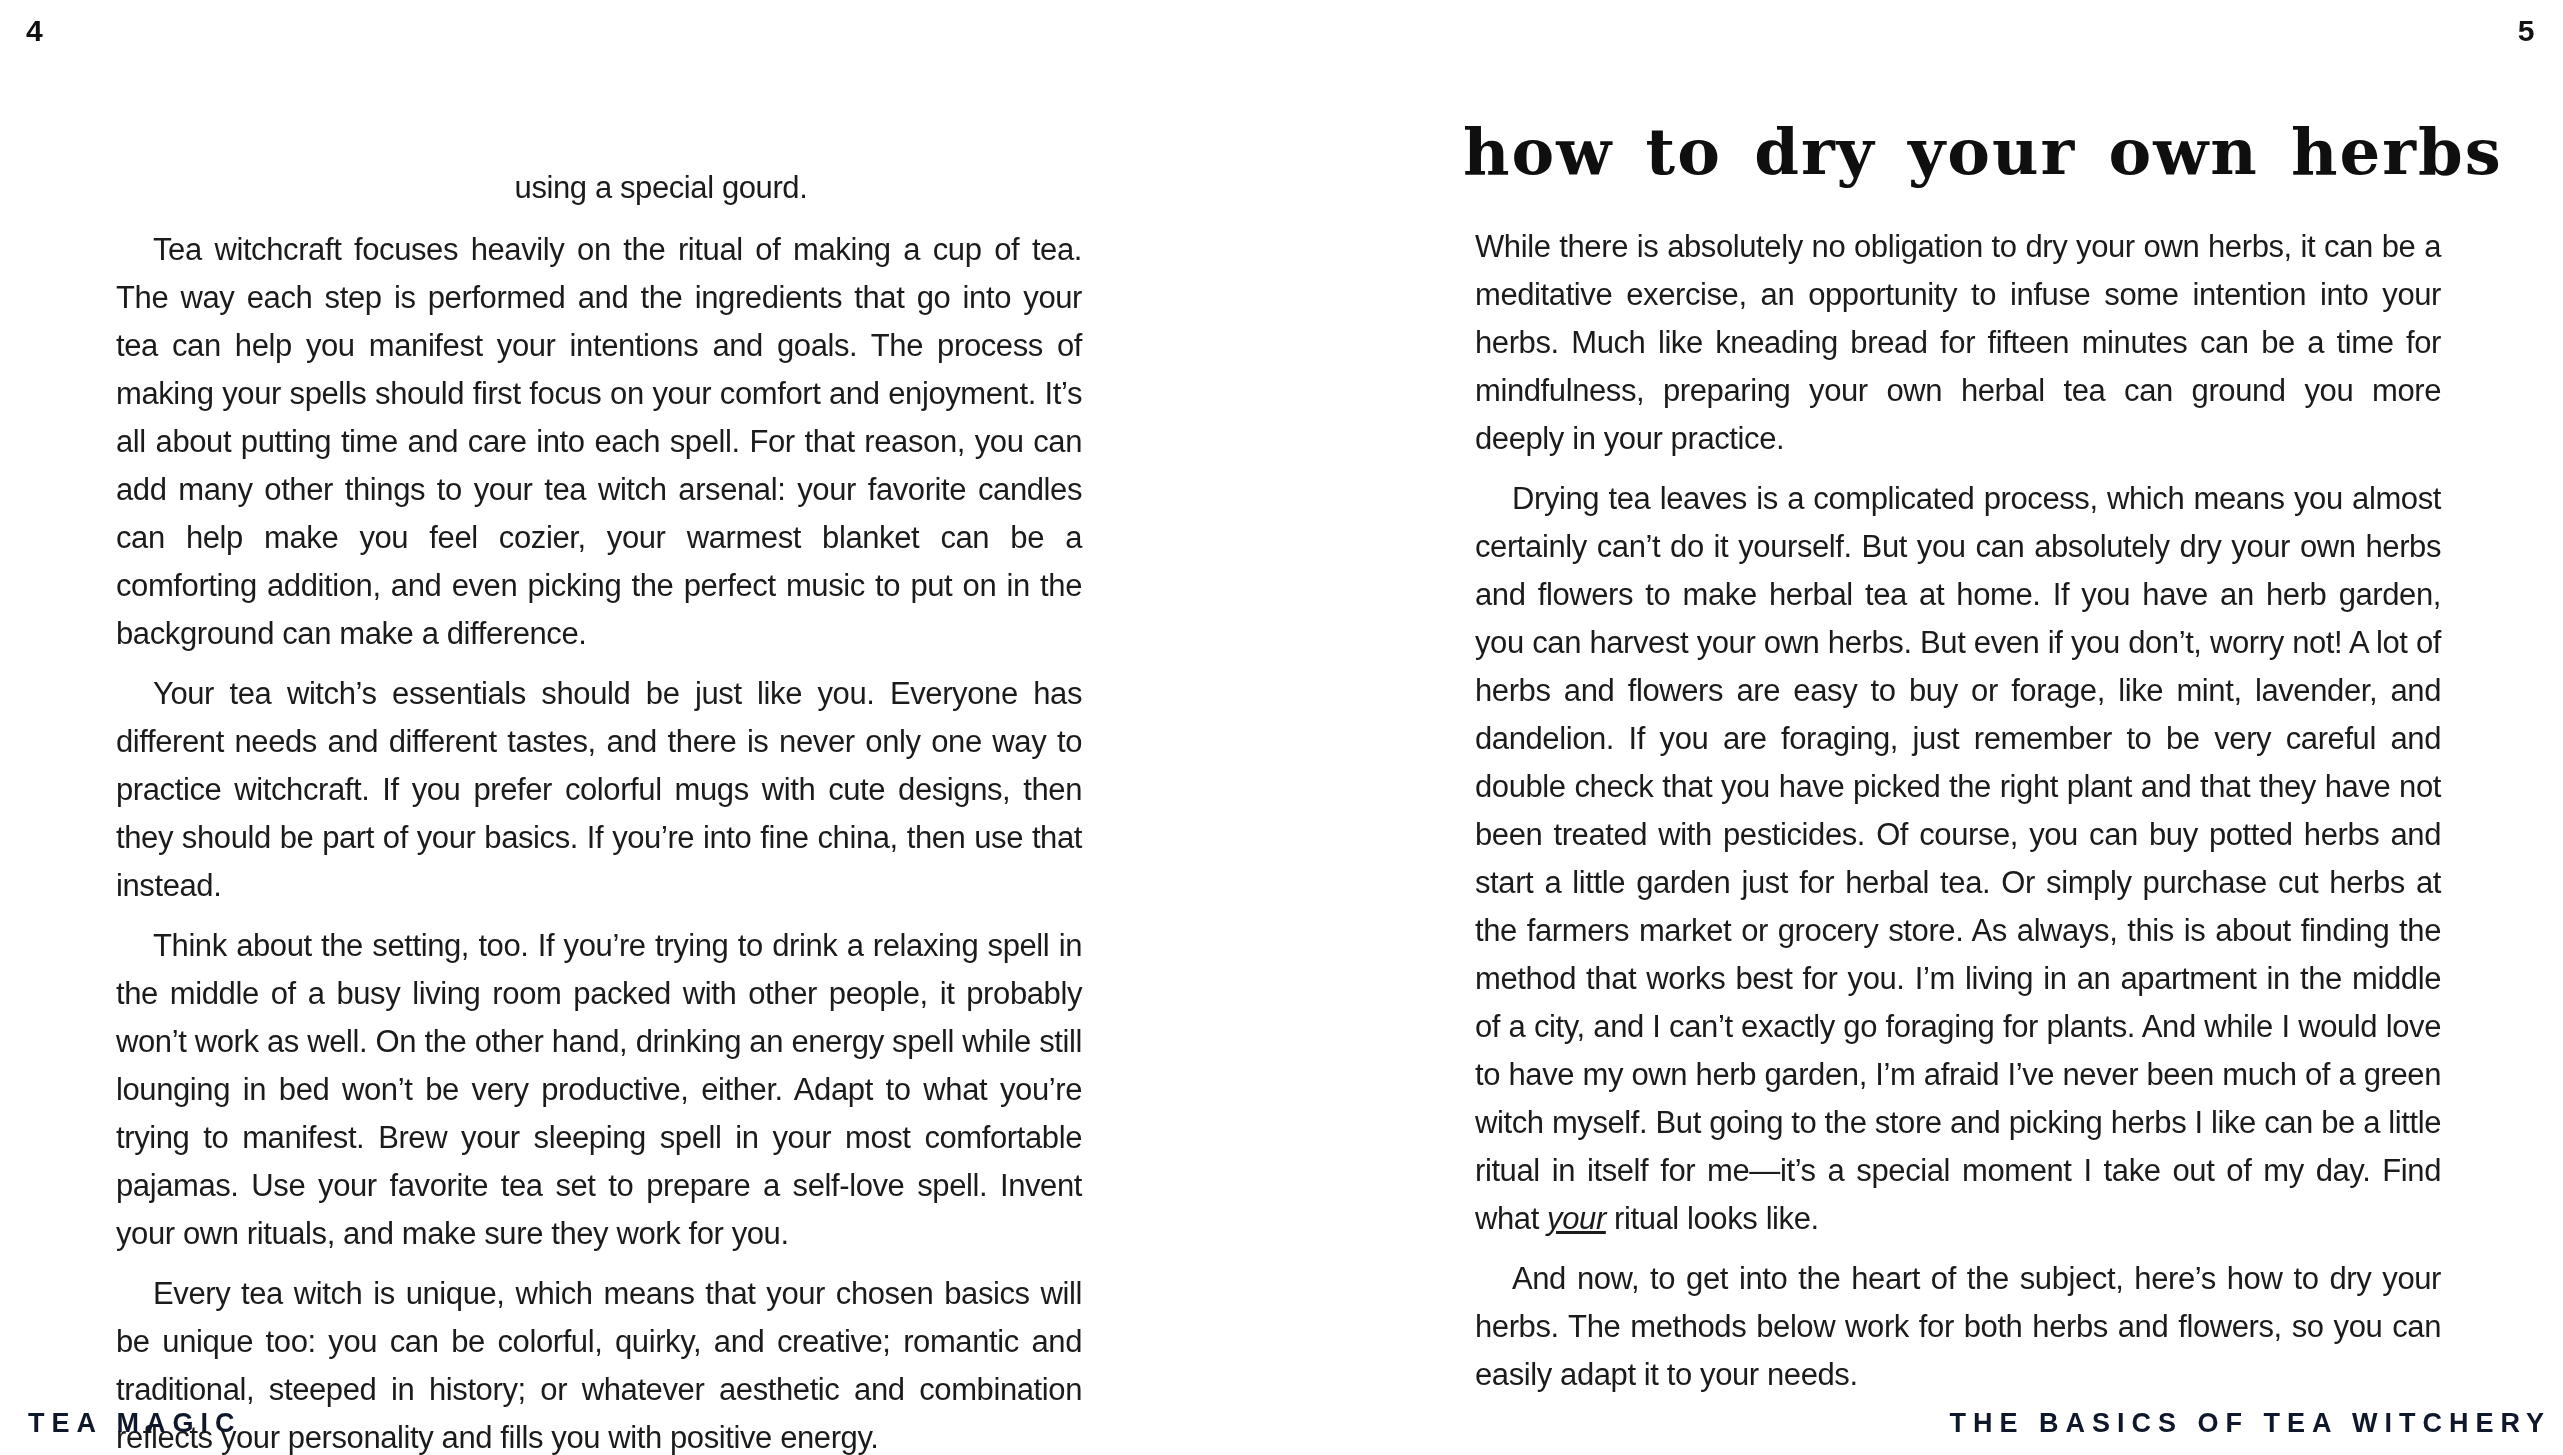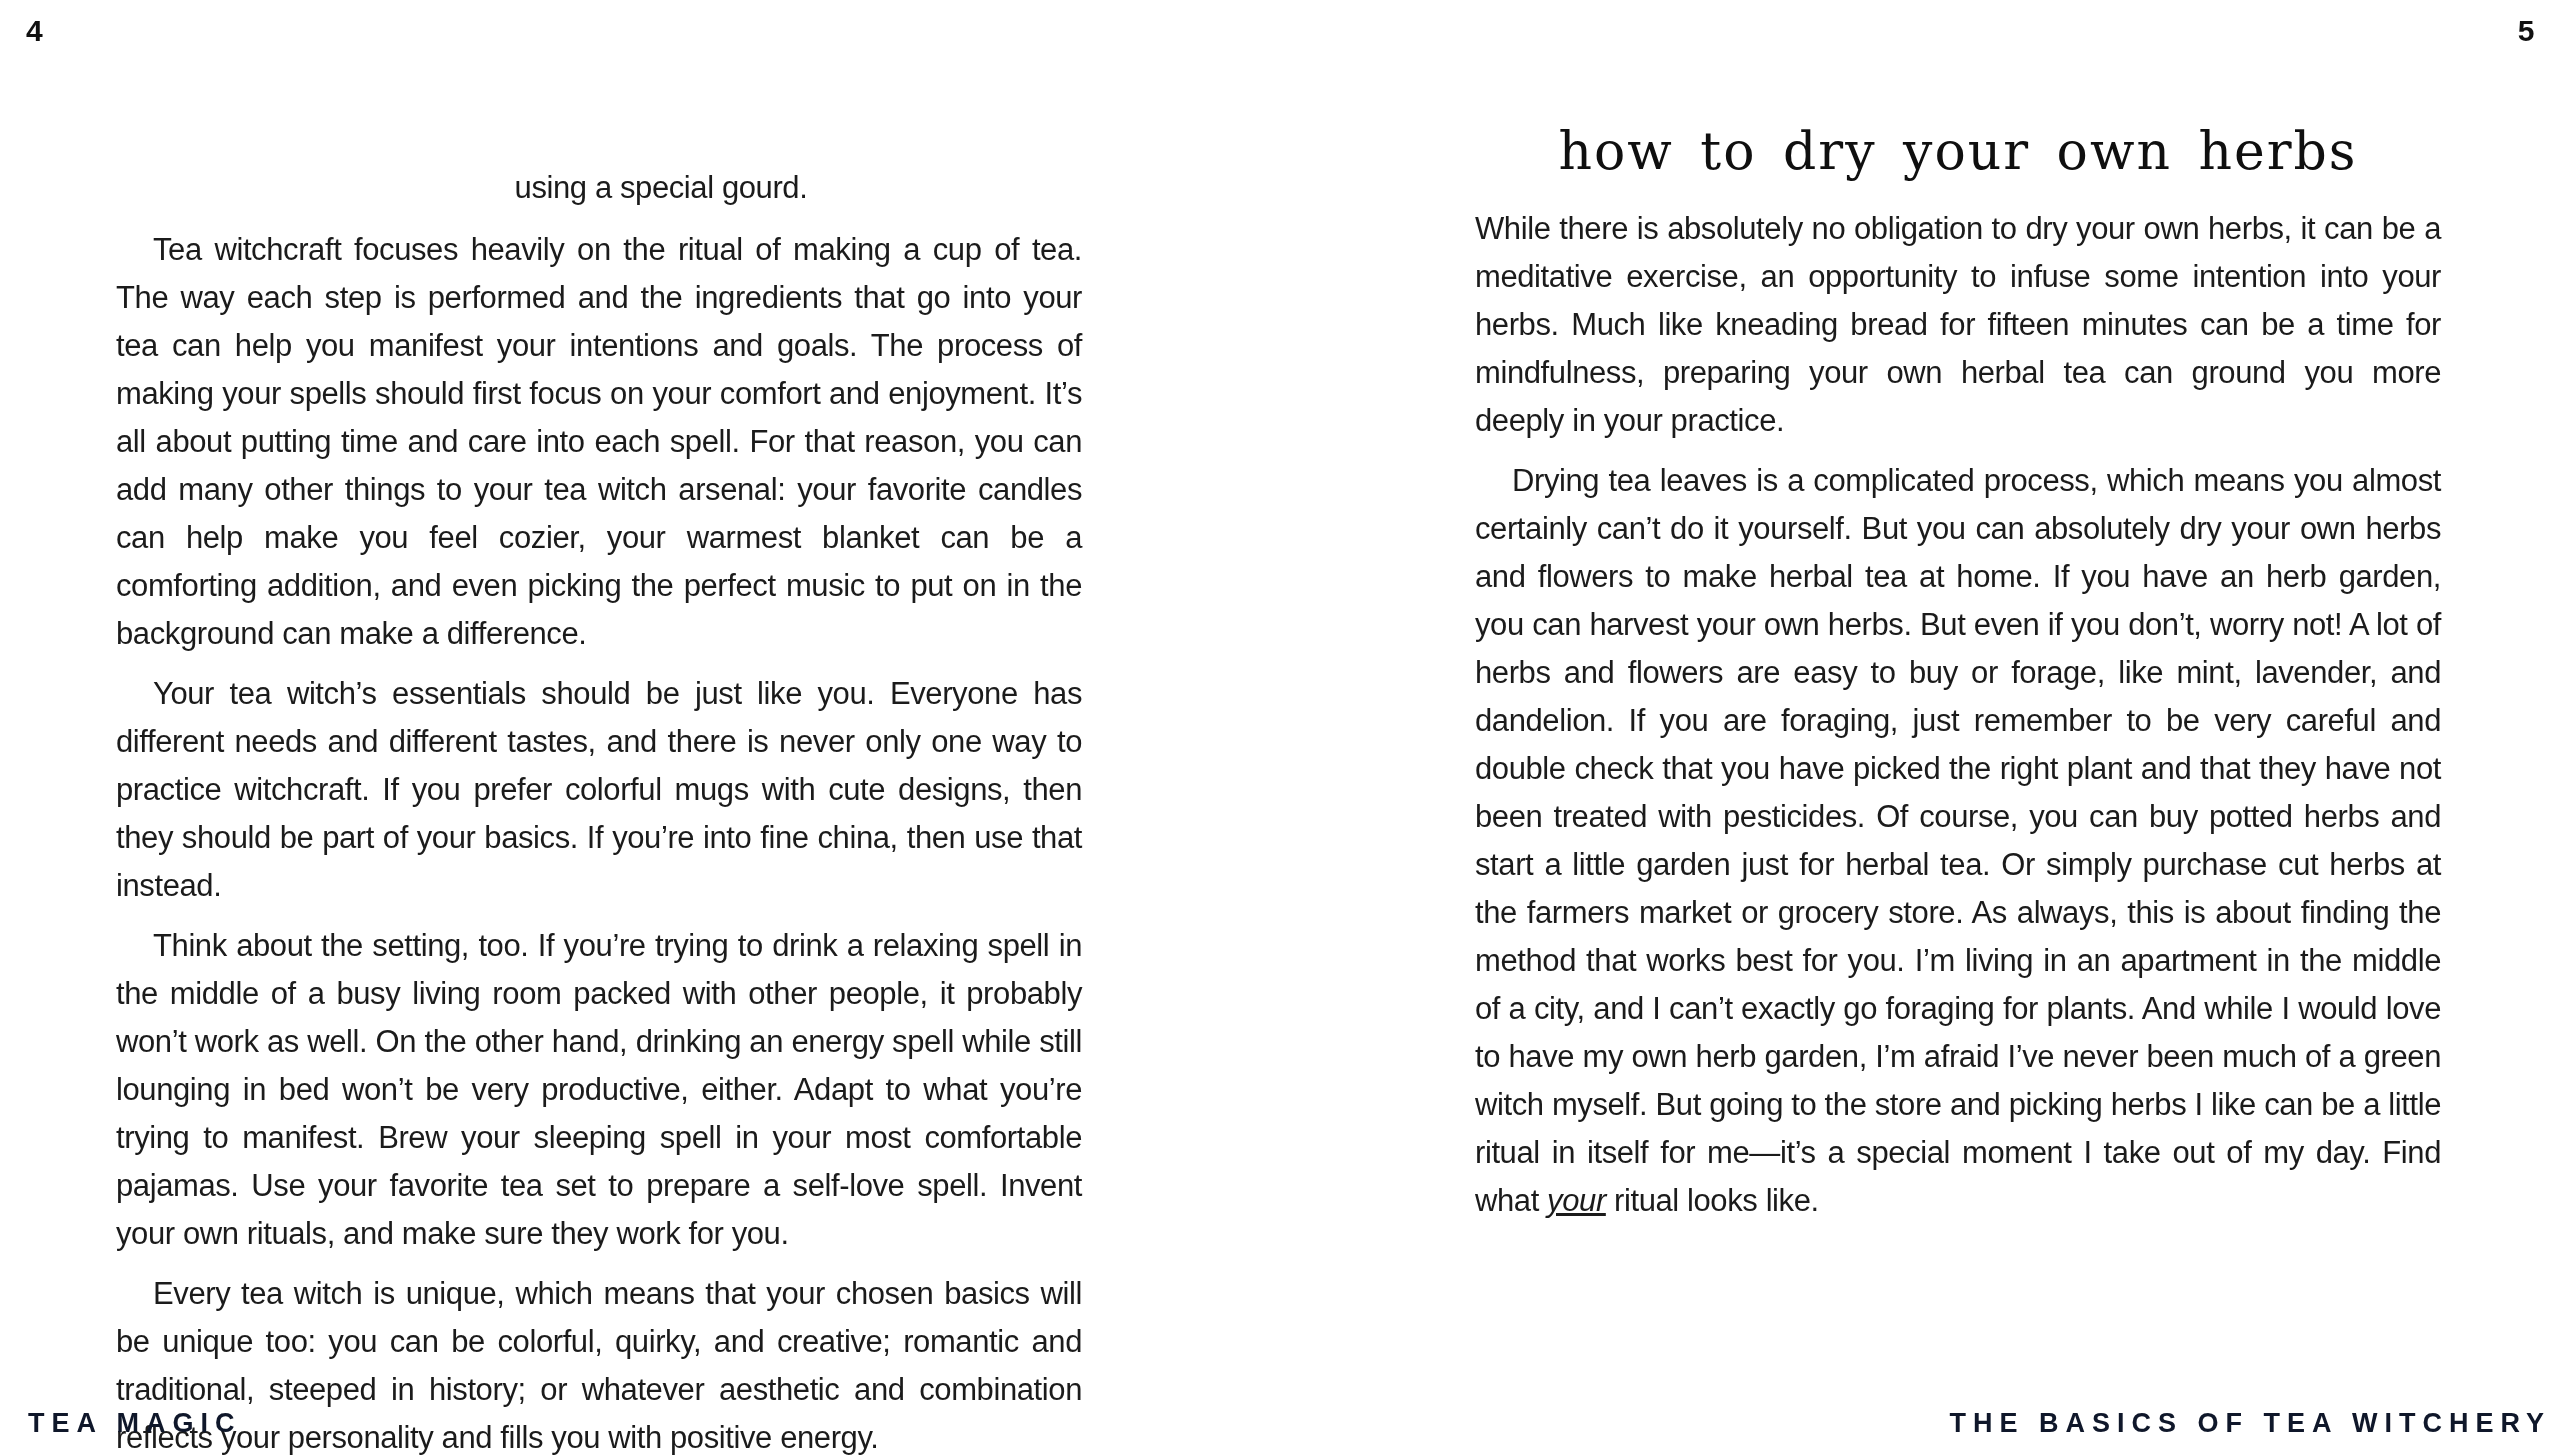--- a/index.html
+++ b/index.html
@@ -41,24 +41,24 @@
   .fragment {
     margin: 0 0 14px 0;
     padding-left: 124px;
     text-align: center;
   }
   .para { margin: 12px; }
   .indent { text-indent: 37px; }
   .ital { font-style: italic; text-decoration: underline; }
 
   .heading {
-    margin: 0 0 12px 0;
+    margin: 0 0 30px 0;
     font-family: "DejaVu Serif", serif;
-    font-weight: normal;
-    font-size: 52px;
+    font-weight: bold;
+    font-size: 64px;
     line-height: 83px;
     letter-spacing: 2px;
     word-spacing: 8px;
     text-align: center;
     text-indent: 0;
     color: #0f0f0f;
     white-space: nowrap;
   }
 
   .footer {
@@ -92,19 +92,20 @@
     <div class="footer footer-left">TEA MAGIC</div>
   </div>
 
   <div>
     <div class="pagenum pn-right">5</div>
 
     <div class="content content-right">
       <h1 class="heading">how to dry your own herbs</h1>
       <p class="para">While there is absolutely no obligation to dry your own herbs, it can be a meditative exercise, an opportunity to infuse some intention into your herbs. Much like kneading bread for fifteen minutes can be a time for mindfulness, preparing your own herbal tea can ground you more deeply in your practice.</p>
       <p class="para indent"><span>Drying tea leaves is a complicated process, which means you almost certainly can’t do it yourself. But you can absolutely dry your own herbs and flowers to make herbal tea at home. If you have an herb garden, you can harvest your own herbs. But even if you don’t, worry not! A lot of herbs and flowers are easy to buy or forage, like mint, lavender, and dandelion. If you are foraging, just remember to be very careful and double check that you have picked the right plant and that they have not been treated with pesticides. Of course, you can buy potted herbs and start a little garden just for herbal tea. Or simply purchase cut herbs at the farmers market or grocery store. As always, this is about finding the method that works best for you. I’m living in an apartment in the middle of a city, and I can’t exactly go foraging for plants. And while I would love to have my own herb garden, I’m afraid I’ve never been much of a green witch myself. But going to the store and picking herbs I like can be a little ritual in itself for me—it’s a special moment I take out of my day. Find what </span><span class="ital">your</span><span> ritual looks like.</span></p>
+      <p class="para indent">And now, to get into the heart of the subject, here’s how to dry your herbs. The methods below work for both herbs and flowers, so you can easily adapt it to your needs.</p>
     </div>
 
     <div class="footer footer-right">THE BASICS OF TEA WITCHERY</div>
   </div>
 
 </div>
 
 
 </body></html>

